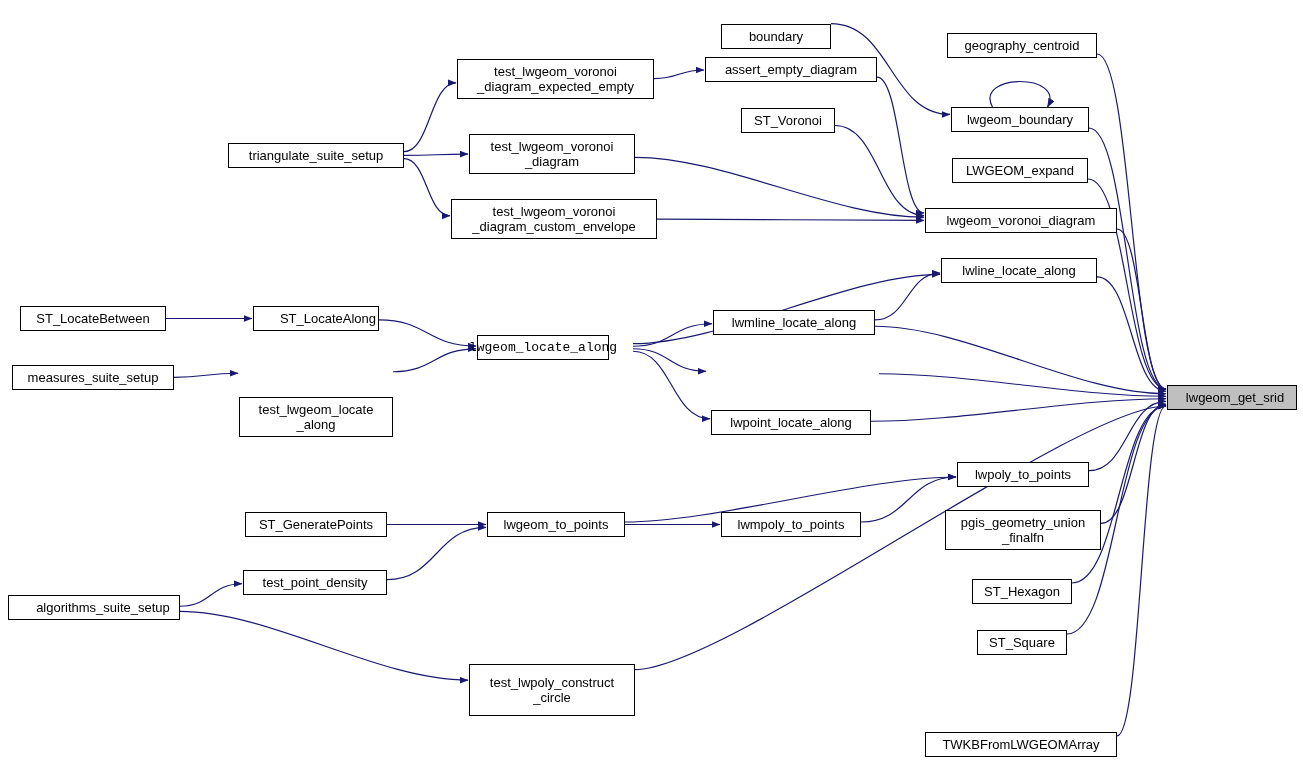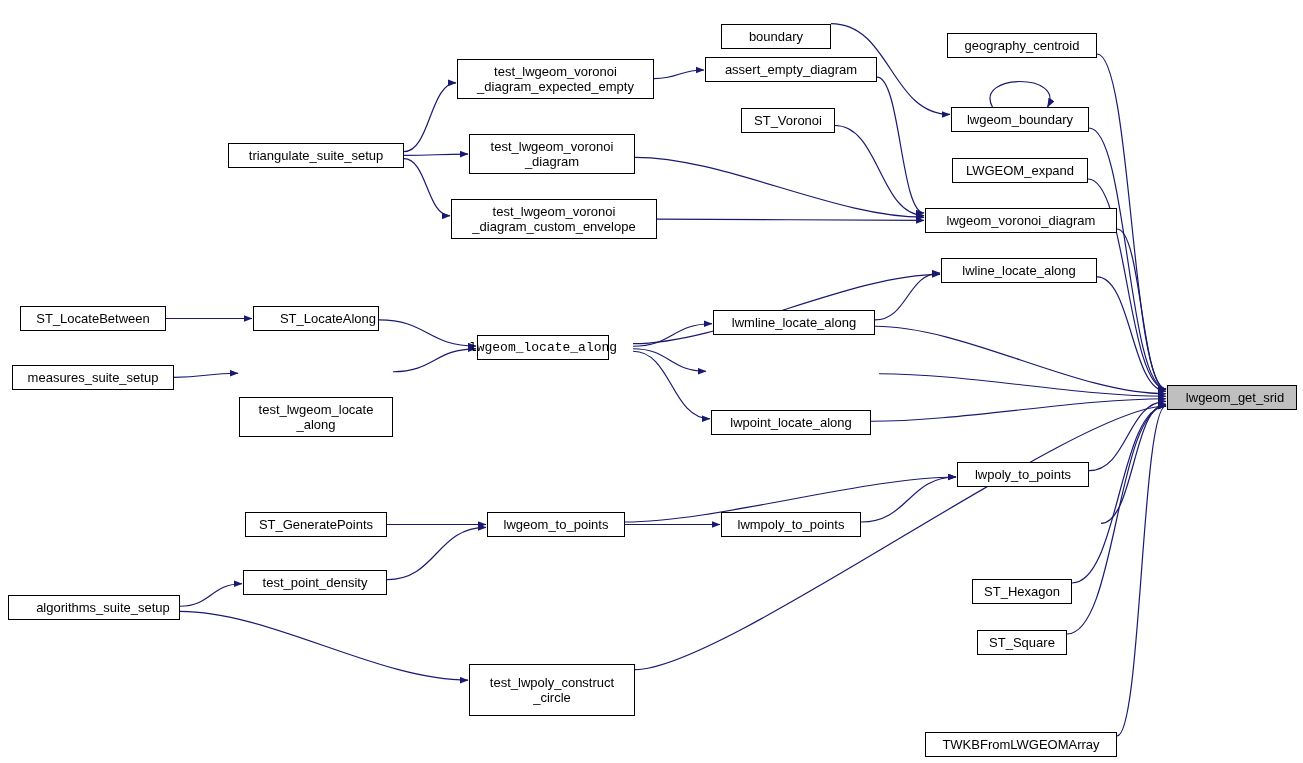--- a/index.html
+++ b/index.html
@@ -160,20 +160,24 @@
     </div>
     <div class="node" style="left: 245px; top: 512px; width: 142px; height: 25px;">
       <span class="node-label">ST_GeneratePoints</span>
     </div>
     <div class="node" style="left: 487px; top: 512px; width: 138px; height: 25px;">
       <span class="node-label">lwgeom_to_points</span>
     </div>
     <div class="node" style="left: 721px; top: 512px; width: 140px; height: 25px;">
       <span class="node-label">lwmpoly_to_points</span>
     </div>
+    <div class="node" style="left: 945px; top: 510px; width: 156px; height: 40px;">
+      <span class="node-label">pgis_geometry_union
+_finalfn</span>
+    </div>
     <div class="node" style="left: 243px; top: 570px; width: 144px; height: 25px;">
       <span class="node-label">test_point_density</span>
     </div>
     <div class="node" style="left: 972px; top: 579px; width: 100px; height: 25px;">
       <span class="node-label">ST_Hexagon</span>
     </div>
     <div class="node" style="left: 8px; top: 595px; width: 172px; height: 25px; padding-left: 18px;">
       <span class="node-label">algorithms_suite_setup</span>
     </div>
     <div class="node" style="left: 977px; top: 630px; width: 90px; height: 25px;">

